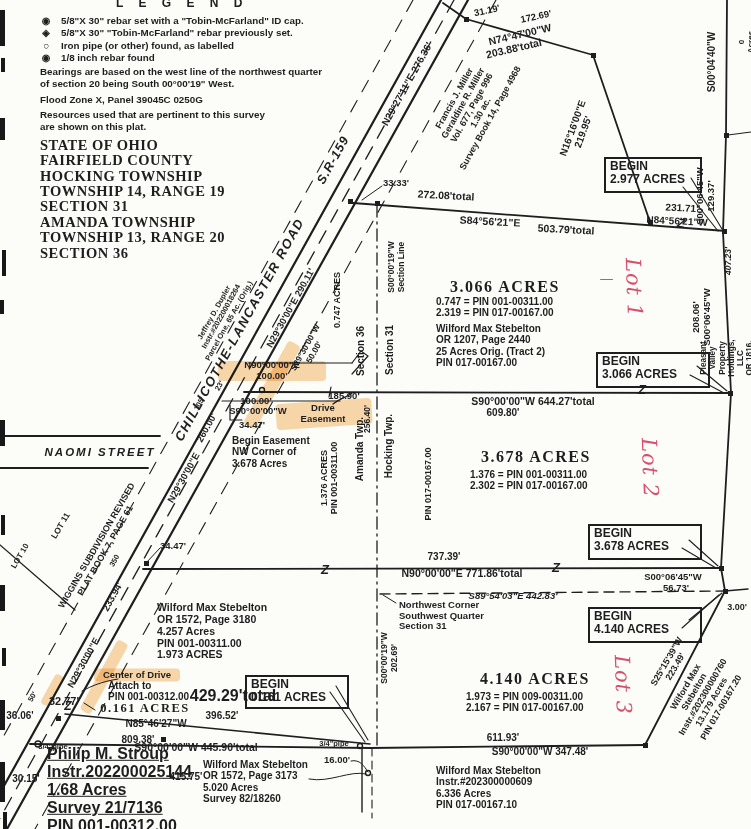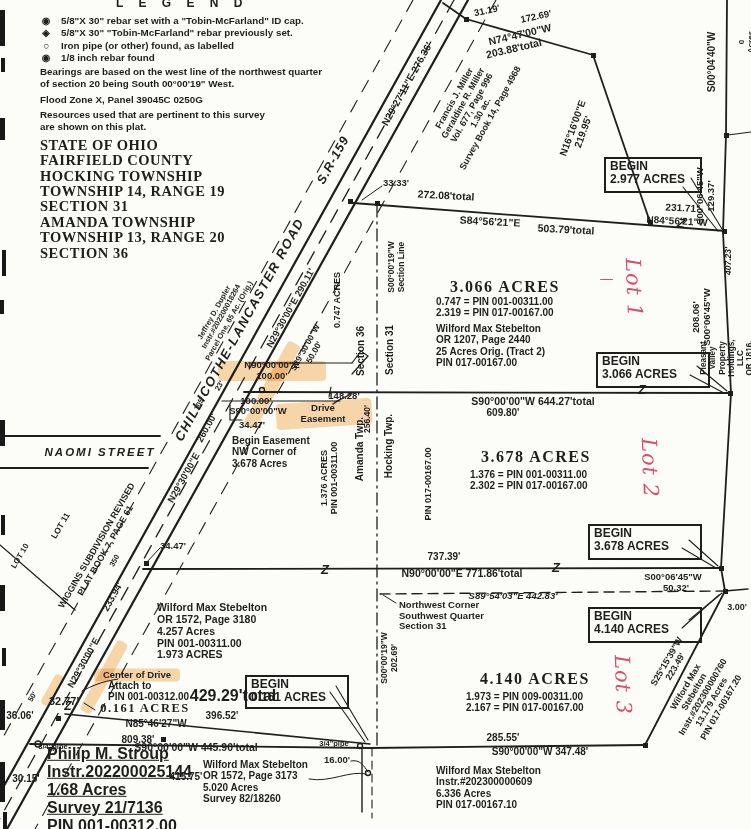--- a/index.html
+++ b/index.html
@@ -170,21 +170,21 @@
 OR 1816, Page 780  103.056 Acres</div>
       <div class="lbl acre" style="left: 505px; top: 287px; font-size: 16px; transform: translate(-50%, -50%) rotate(0deg);">3.066 ACRES</div>
       <div class="lbl left" style="left: 436px; top: 307px; font-size: 10px; transform: translate(0px, -50%) rotate(0deg);">0.747  =  PIN 001-00311.00
 2.319  =  PIN 017-00167.00</div>
       <div class="lbl left" style="left: 436px; top: 346px; font-size: 10px; transform: translate(0px, -50%) rotate(0deg);">Wilford Max Stebelton
 OR 1207, Page 2440
 25 Acres Orig. (Tract 2)
 PIN 017-00167.00</div>
       <div class="lbl" style="left: 533px; top: 402px; font-size: 10.5px; transform: translate(-50%, -50%) rotate(0deg);">S90°00'00"W    644.27'total</div>
       <div class="lbl" style="left: 503px; top: 413px; font-size: 10px; transform: translate(-50%, -50%) rotate(0deg);">609.80'</div>
-      <div class="lbl" style="left: 344px; top: 396px; font-size: 9.5px; transform: translate(-50%, -50%) rotate(0deg);">148.28'</div>
+      <div class="lbl" style="left: 344px; top: 396px; font-size: 9.5px; transform: translate(-50%, -50%) rotate(0deg);">185.90'</div>
       <div class="lbl" style="left: 272px; top: 371px; font-size: 9.5px; transform: translate(-50%, -50%) rotate(0deg);">N90°00'00"E
 100.00'</div>
       <div class="lbl" style="left: 310px; top: 350px; font-size: 8.5px; transform: translate(-50%, -50%) rotate(-61deg);">S29°30'00"W
 50.00'</div>
       <div class="lbl" style="left: 256px; top: 401px; font-size: 9.5px; transform: translate(-50%, -50%) rotate(0deg);">100.00'</div>
       <div class="lbl" style="left: 258px; top: 411px; font-size: 9.5px; transform: translate(-50%, -50%) rotate(0deg);">S90°00'00"W</div>
       <div class="lbl" style="left: 252px; top: 425px; font-size: 9.5px; transform: translate(-50%, -50%) rotate(0deg);">34.47'</div>
       <div class="lbl" style="left: 323px; top: 414px; font-size: 9.5px; transform: translate(-50%, -50%) rotate(0deg);">Drive
 Easement</div>
       <div class="lbl left" style="left: 232px; top: 452px; font-size: 10px; transform: translate(0px, -50%) rotate(0deg);">Begin Easement
@@ -200,29 +200,29 @@
       <div class="lbl" style="left: 329px; top: 478px; font-size: 9px; transform: translate(-50%, -50%) rotate(-90deg);">1.376 ACRES
 PIN 001-00311.00</div>
       <div class="lbl" style="left: 368px; top: 419px; font-size: 8.5px; transform: translate(-50%, -50%) rotate(-90deg);">256.40'</div>
       <div class="lbl" style="left: 428px; top: 484px; font-size: 9px; transform: translate(-50%, -50%) rotate(-90deg);">PIN 017-00167.00</div>
       <div class="lbl acre" style="left: 536px; top: 457px; font-size: 16px; transform: translate(-50%, -50%) rotate(0deg);">3.678 ACRES</div>
       <div class="lbl left" style="left: 470px; top: 480px; font-size: 10px; transform: translate(0px, -50%) rotate(0deg);">1.376  =  PIN 001-00311.00
 2.302  =  PIN 017-00167.00</div>
       <div class="lbl" style="left: 444px; top: 557px; font-size: 10px; transform: translate(-50%, -50%) rotate(0deg); text-align: center;">737.39'</div>
       <div class="lbl" style="left: 462px; top: 574px; font-size: 10.5px; transform: translate(-50%, -50%) rotate(0deg);">N90°00'00"E    771.86'total</div>
       <div class="lbl" style="left: 673px; top: 577px; font-size: 9.5px; transform: translate(-50%, -50%) rotate(0deg);">S00°06'45"W</div>
-      <div class="lbl" style="left: 676px; top: 588px; font-size: 9.5px; transform: translate(-50%, -50%) rotate(0deg);">50.32'</div>
+      <div class="lbl" style="left: 676px; top: 588px; font-size: 9.5px; transform: translate(-50%, -50%) rotate(0deg);">56.73'</div>
       <div class="lbl it" style="left: 513px; top: 596px; font-size: 9.5px; transform: translate(-50%, -50%) rotate(0deg);">S89°54'03"E    442.83'</div>
       <div class="lbl left" style="left: 399px; top: 616px; font-size: 9.5px; transform: translate(0px, -50%) rotate(0deg);">Northwest Corner
 Southwest Quarter
 Section 31</div>
       <div class="lbl acre" style="left: 535px; top: 679px; font-size: 16px; transform: translate(-50%, -50%) rotate(0deg);">4.140 ACRES</div>
       <div class="lbl left" style="left: 466px; top: 702px; font-size: 10px; transform: translate(0px, -50%) rotate(0deg);">1.973  =  PIN 009-00311.00
 2.167  =  PIN 017-00167.00</div>
-      <div class="lbl" style="left: 503px; top: 738px; font-size: 10px; transform: translate(-50%, -50%) rotate(0deg);">285.55'</div>
+      <div class="lbl" style="left: 503px; top: 738px; font-size: 10px; transform: translate(-50%, -50%) rotate(0deg);">611.93'</div>
       <div class="lbl" style="left: 540px; top: 752px; font-size: 10px; transform: translate(-50%, -50%) rotate(0deg);">S90°00'00"W    347.48'</div>
       <div class="lbl left" style="left: 436px; top: 788px; font-size: 10px; transform: translate(0px, -50%) rotate(0deg);">Wilford Max Stebelton
 Instr.#202300000609
 6.336 Acres
 PIN 017-00167.10</div>
       <div class="lbl" style="left: 671px; top: 664px; font-size: 9px; transform: translate(-50%, -50%) rotate(-60deg);">S25°15'39"W
 223.49'</div>
       <div class="lbl" style="left: 703px; top: 697px; font-size: 9px; transform: translate(-50%, -50%) rotate(-60deg);">Wilford Max Stebelton
 Instr.#202300000760
 13.179 Acres

